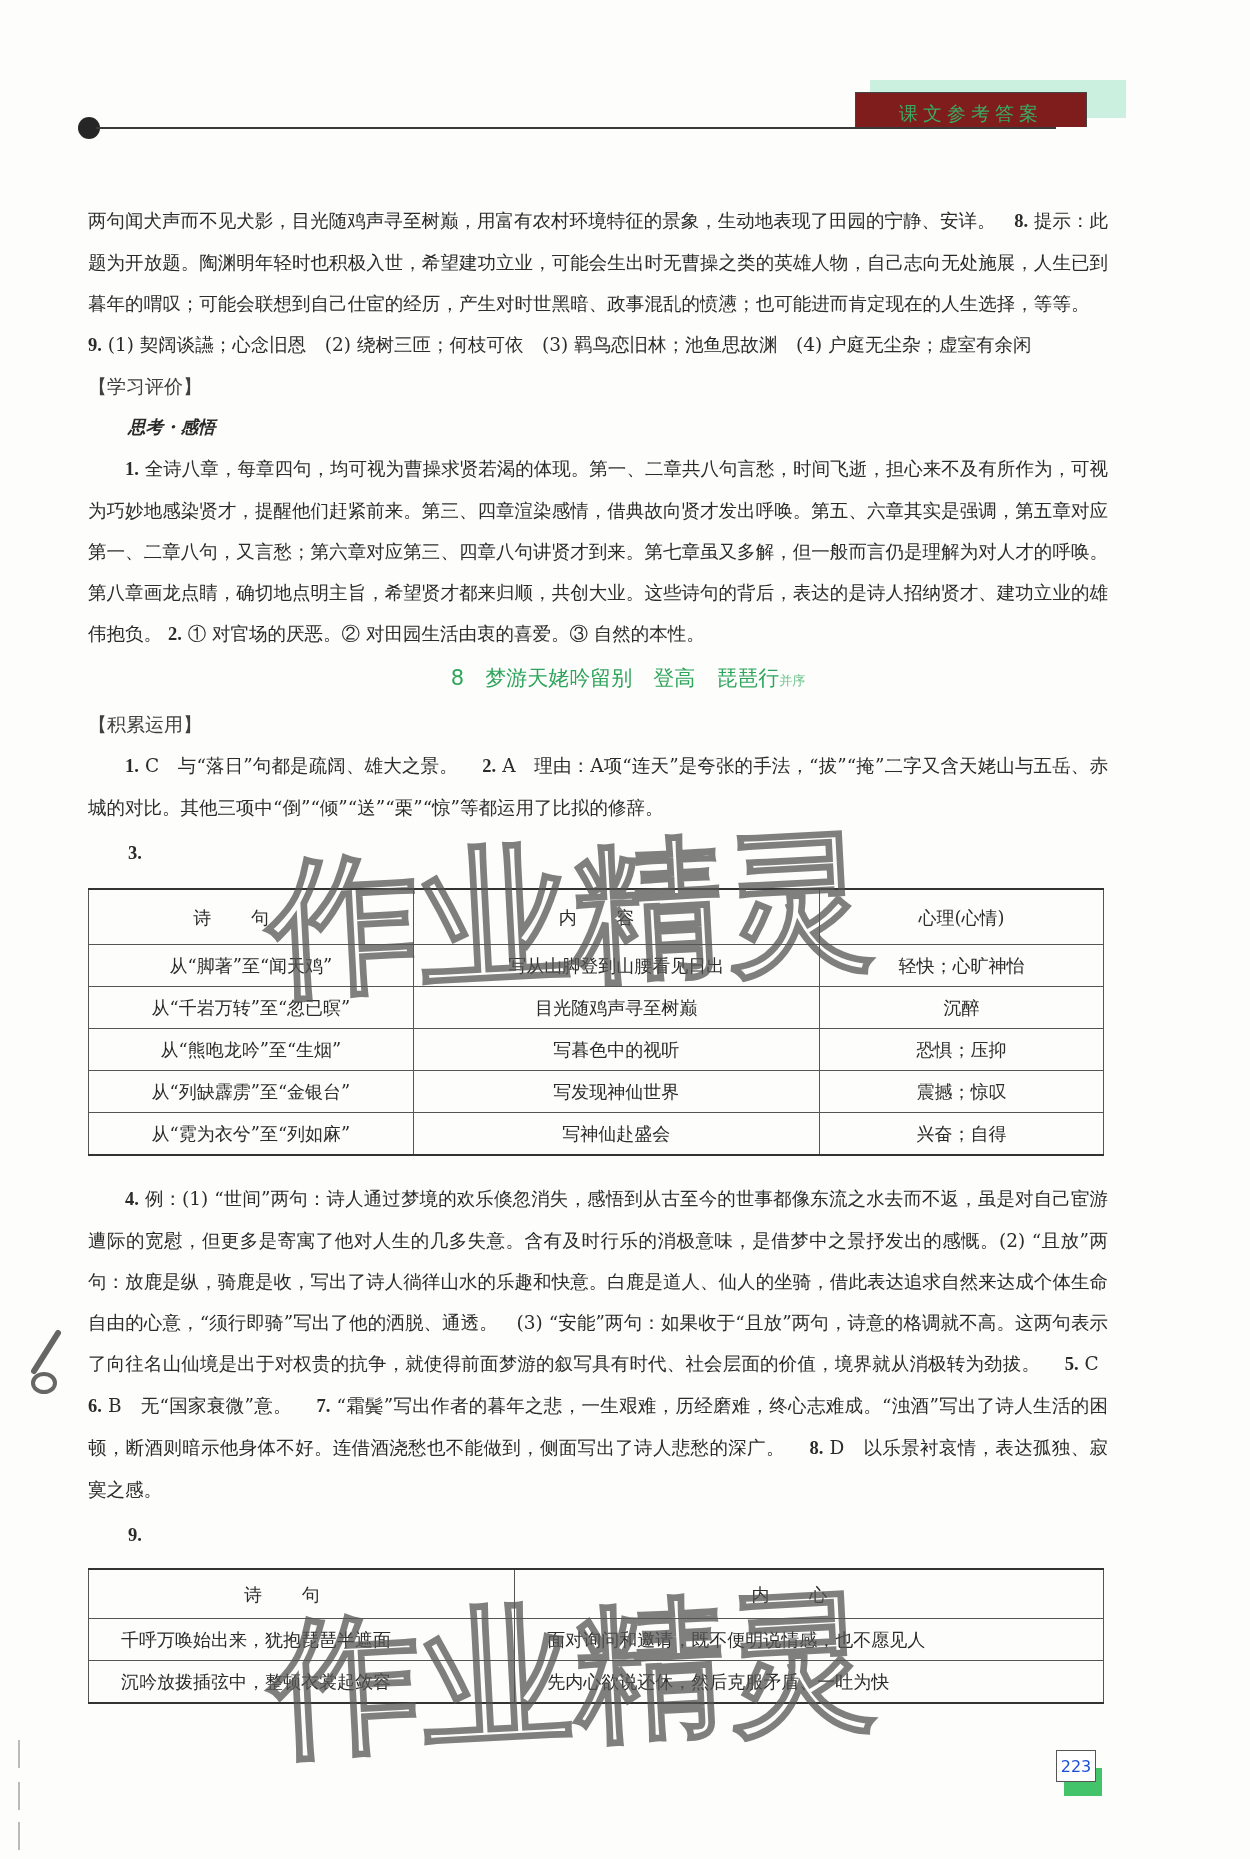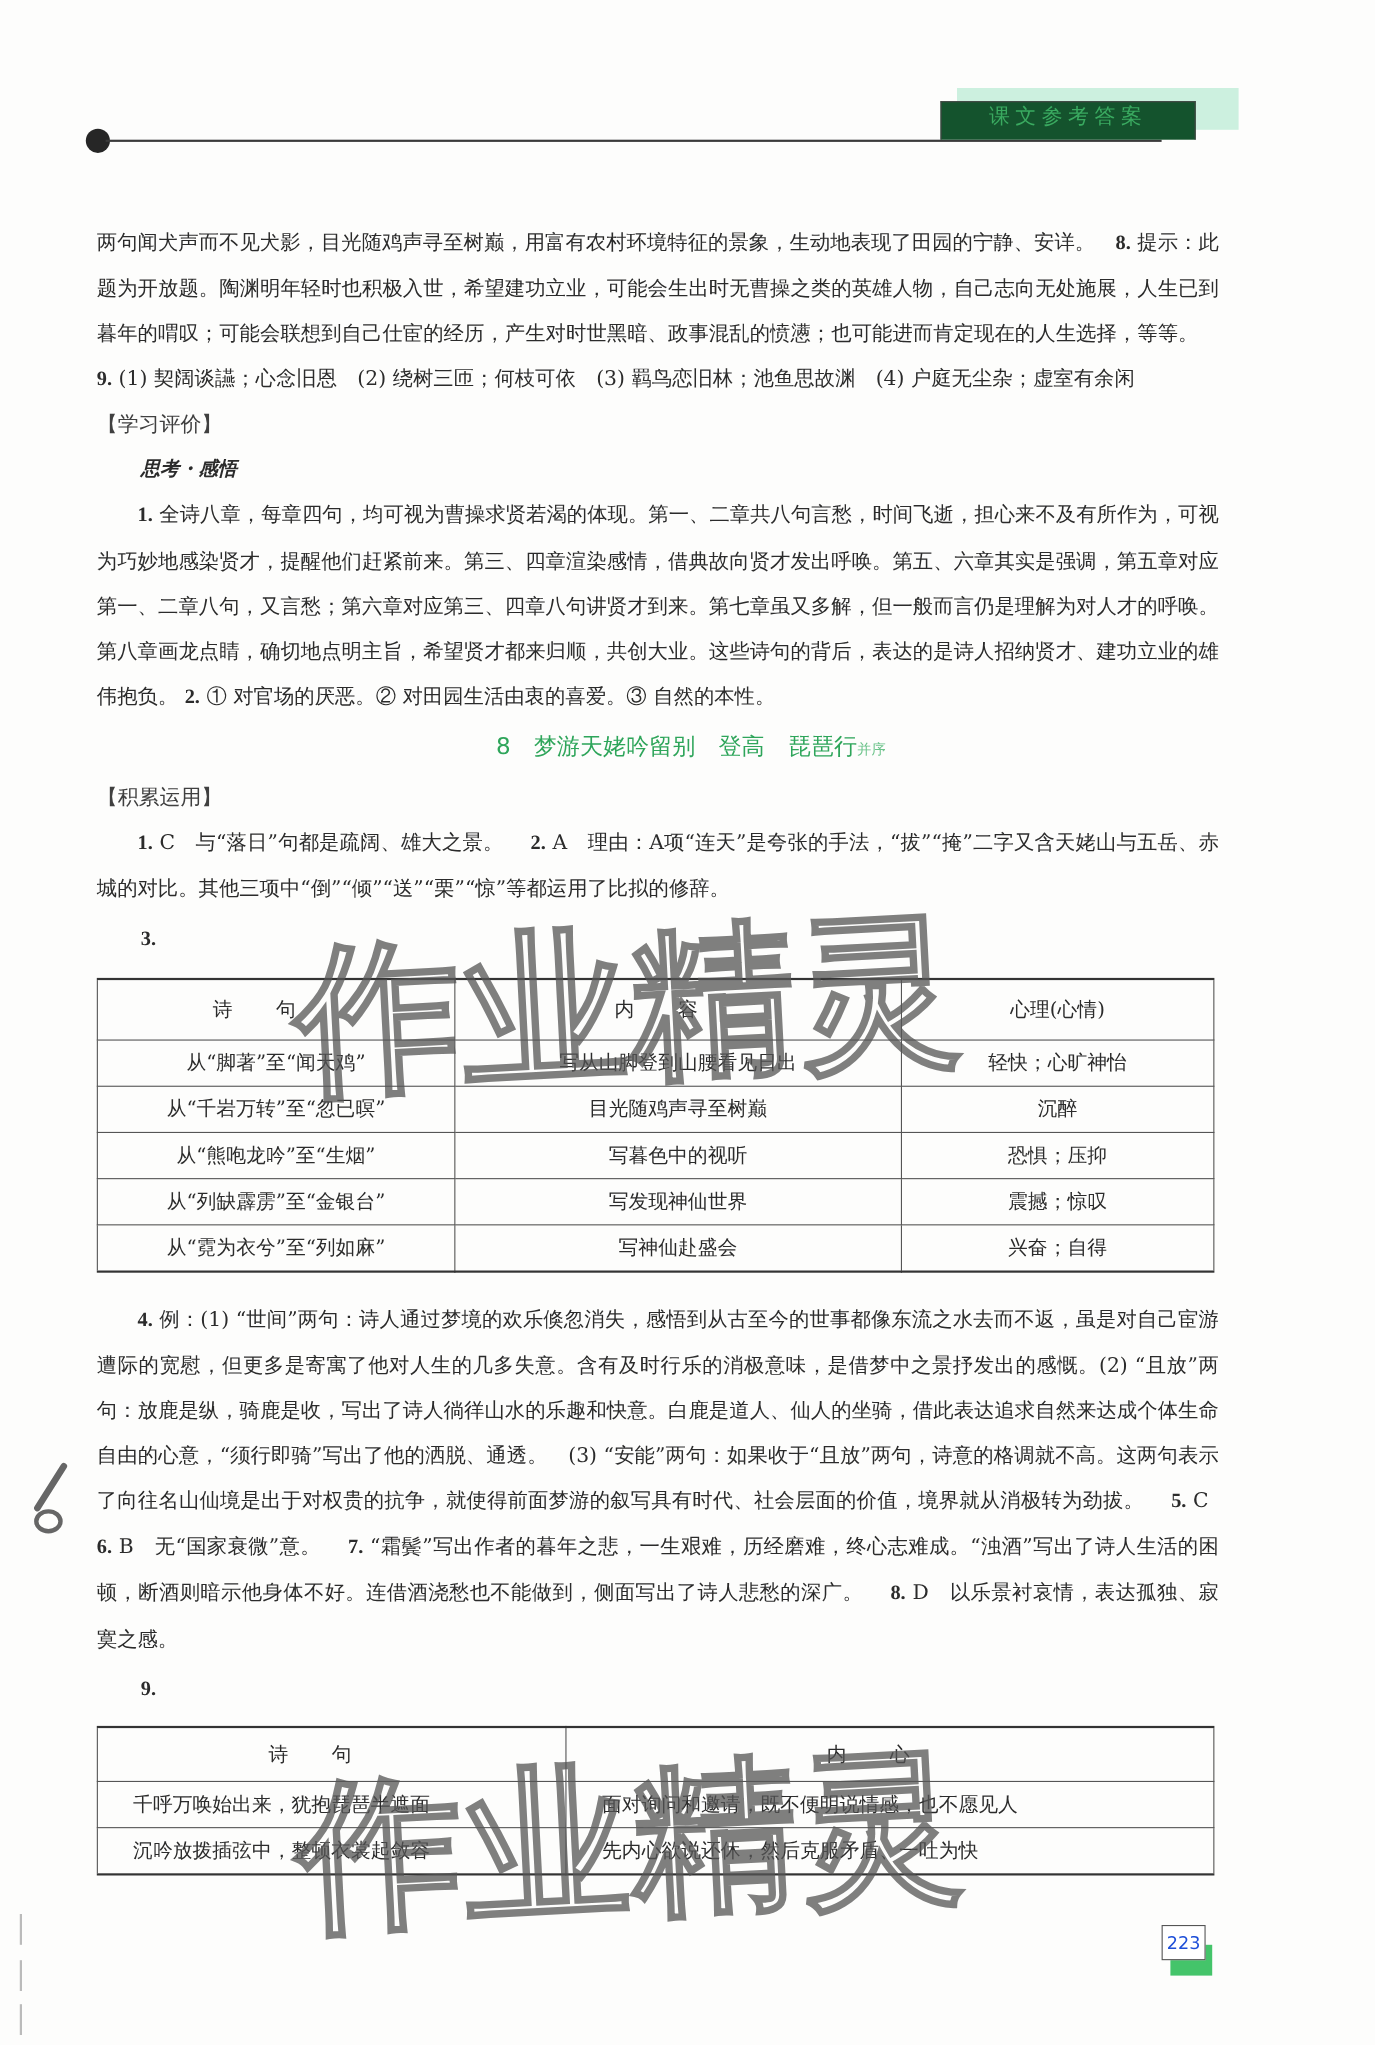--- a/index.html
+++ b/index.html
@@ -3,21 +3,21 @@
 <meta charset="utf-8">
 <style>
   html, body { margin: 0; padding: 0; }
   body {
     width: 1250px; height: 1859px; background: #fdfdfc; position: relative; overflow: hidden;
     font-family: "DejaVu Serif", "Liberation Serif", serif; color: #2b2b2b;
   }
   .header-bullet { position: absolute; left: 78px; top: 117px; width: 22px; height: 22px; border-radius: 50%; background: #262626; }
   .header-line { position: absolute; left: 96px; top: 127px; width: 960px; height: 2px; background: #3a3a3a; }
   .badge-shadow { position: absolute; left: 870px; top: 80px; width: 256px; height: 38px; background: #ccf0df; }
-  .badge { position: absolute; left: 855px; top: 92px; width: 230px; height: 34px; background: #14532d; border: 1.5px solid #444; border-bottom: none; display: flex; align-items: flex-start; justify-content: center; color: #3aaa60; font-size: 19px; letter-spacing: 5px; }
+  .badge { position: absolute; left: 855px; top: 92px; width: 230px; height: 34px; background: #7f1d1d; border: 1.5px solid #444; border-bottom: none; display: flex; align-items: flex-end; justify-content: center; color: #3aaa60; font-size: 19px; letter-spacing: 5px; }
   .content { position: absolute; left: 88px; top: 200px; width: 1020px; font-size: 18.5px; line-height: 41px; }
   .content p { margin: 0; text-align: justify; }
   .indent { text-indent: 2em; }
   .section-tag { color: #404040; font-size: 19px; margin: 0; line-height: 41px; }
   .sub-title { font-family: "DejaVu Sans", sans-serif; font-weight: bold; font-size: 17.5px; margin-left: 40px; line-height: 41px; font-style: italic; }
   .chapter-title { text-align: center; color: #2ea55a; font-family: "DejaVu Sans", sans-serif; font-size: 21px; line-height: 46px; margin-left: 60px; }
   .chapter-title .small { font-size: 13px; color: #6bc38a; }
   b.num { font-family: "Liberation Serif", serif; font-weight: bold; }
   .qnum { margin-left: 40px; font-weight: bold; font-family: "Liberation Serif", serif; line-height: 50px; }
   table { border-collapse: collapse; width: 1016px; font-size: 18px; }

